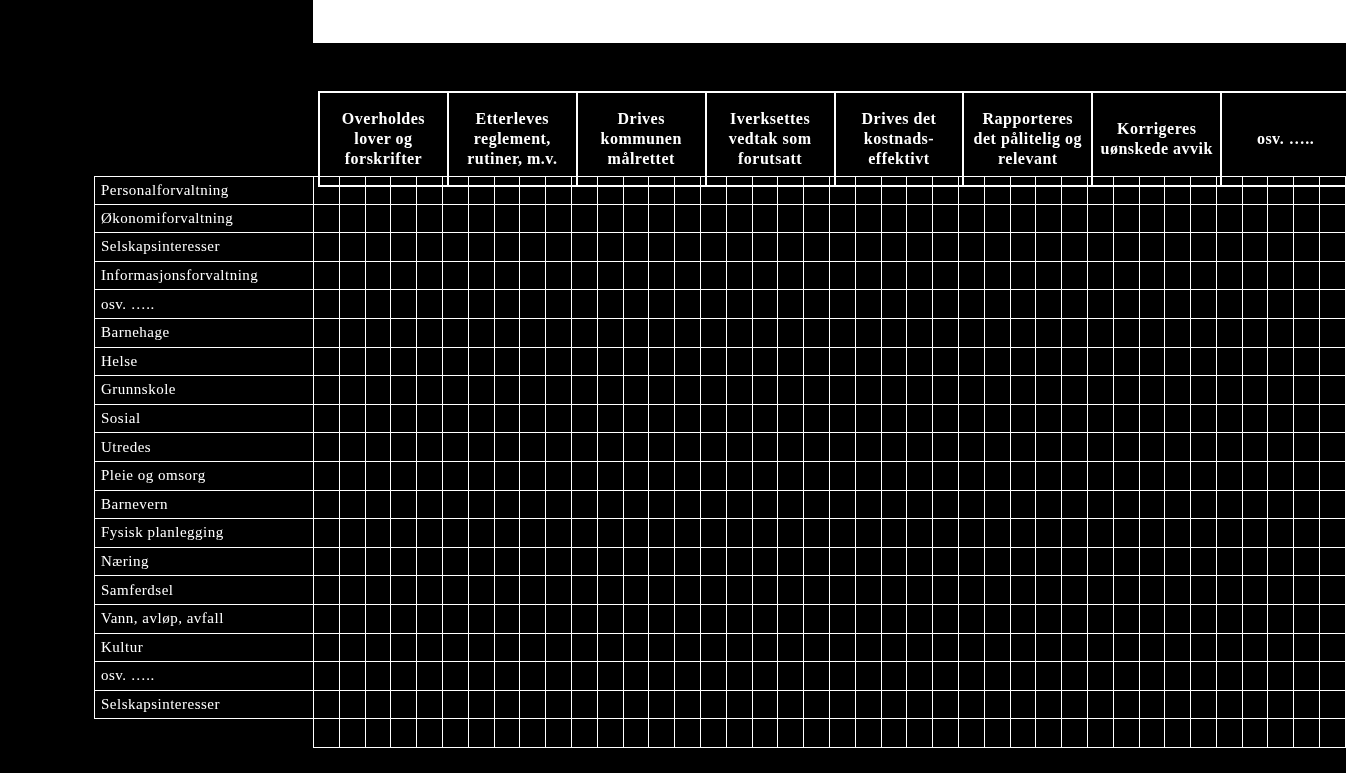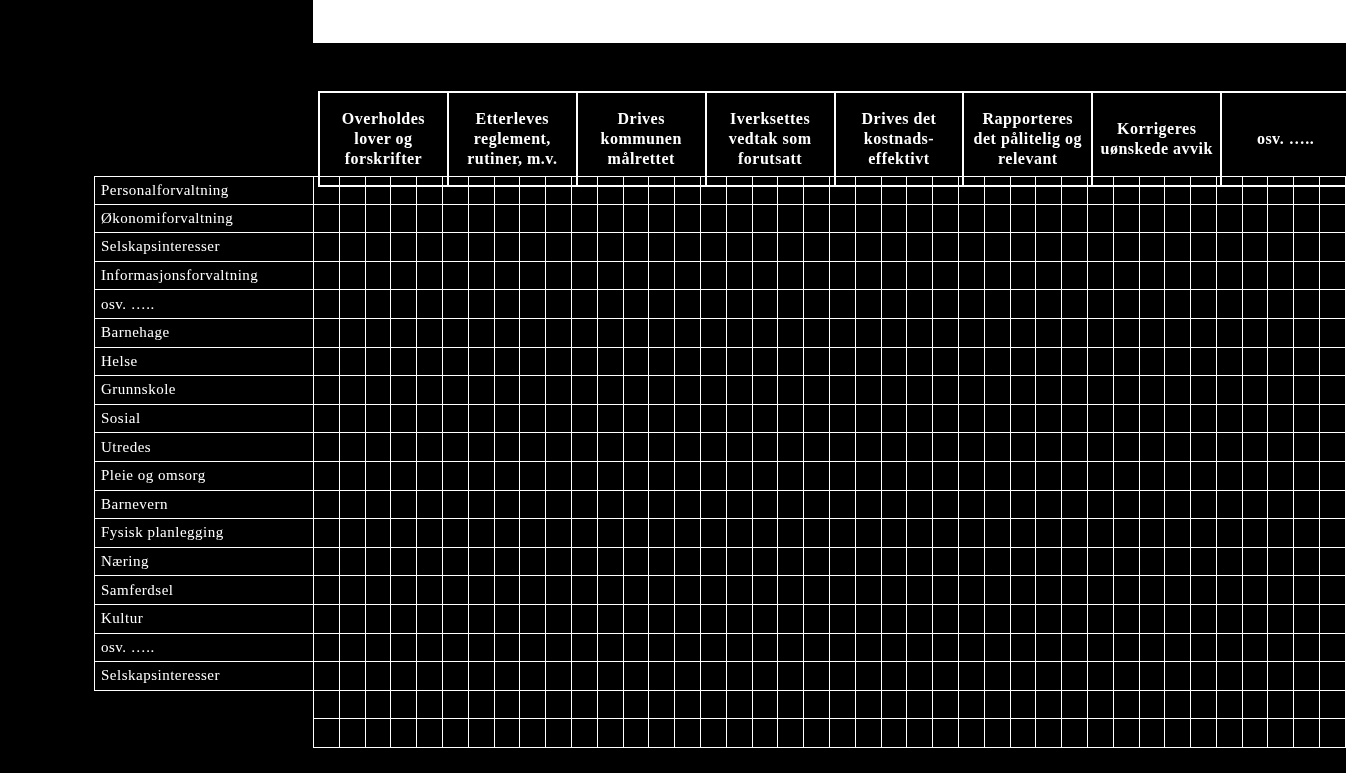--- a/index.html
+++ b/index.html
@@ -43,20 +43,21 @@
       <div class="row-header">Barnehage</div>
       <div class="row-header">Helse</div>
       <div class="row-header">Grunnskole</div>
       <div class="row-header">Sosial</div>
       <div class="row-header">Utredes</div>
       <div class="row-header">Pleie og omsorg</div>
       <div class="row-header">Barnevern</div>
       <div class="row-header">Fysisk planlegging</div>
       <div class="row-header">Næring</div>
       <div class="row-header">Samferdsel</div>
+      <div class="row-header">Vann, avløp, avfall</div>
       <div class="row-header">Kultur</div>
       <div class="row-header">osv. …..</div>
       <div class="row-header">Selskapsinteresser</div>
     </div>
 
 <div class="grid" id="grid">
       <div class="grid-row">
         <div class="grid-cell"></div>
         <div class="grid-cell"></div>
         <div class="grid-cell"></div>

